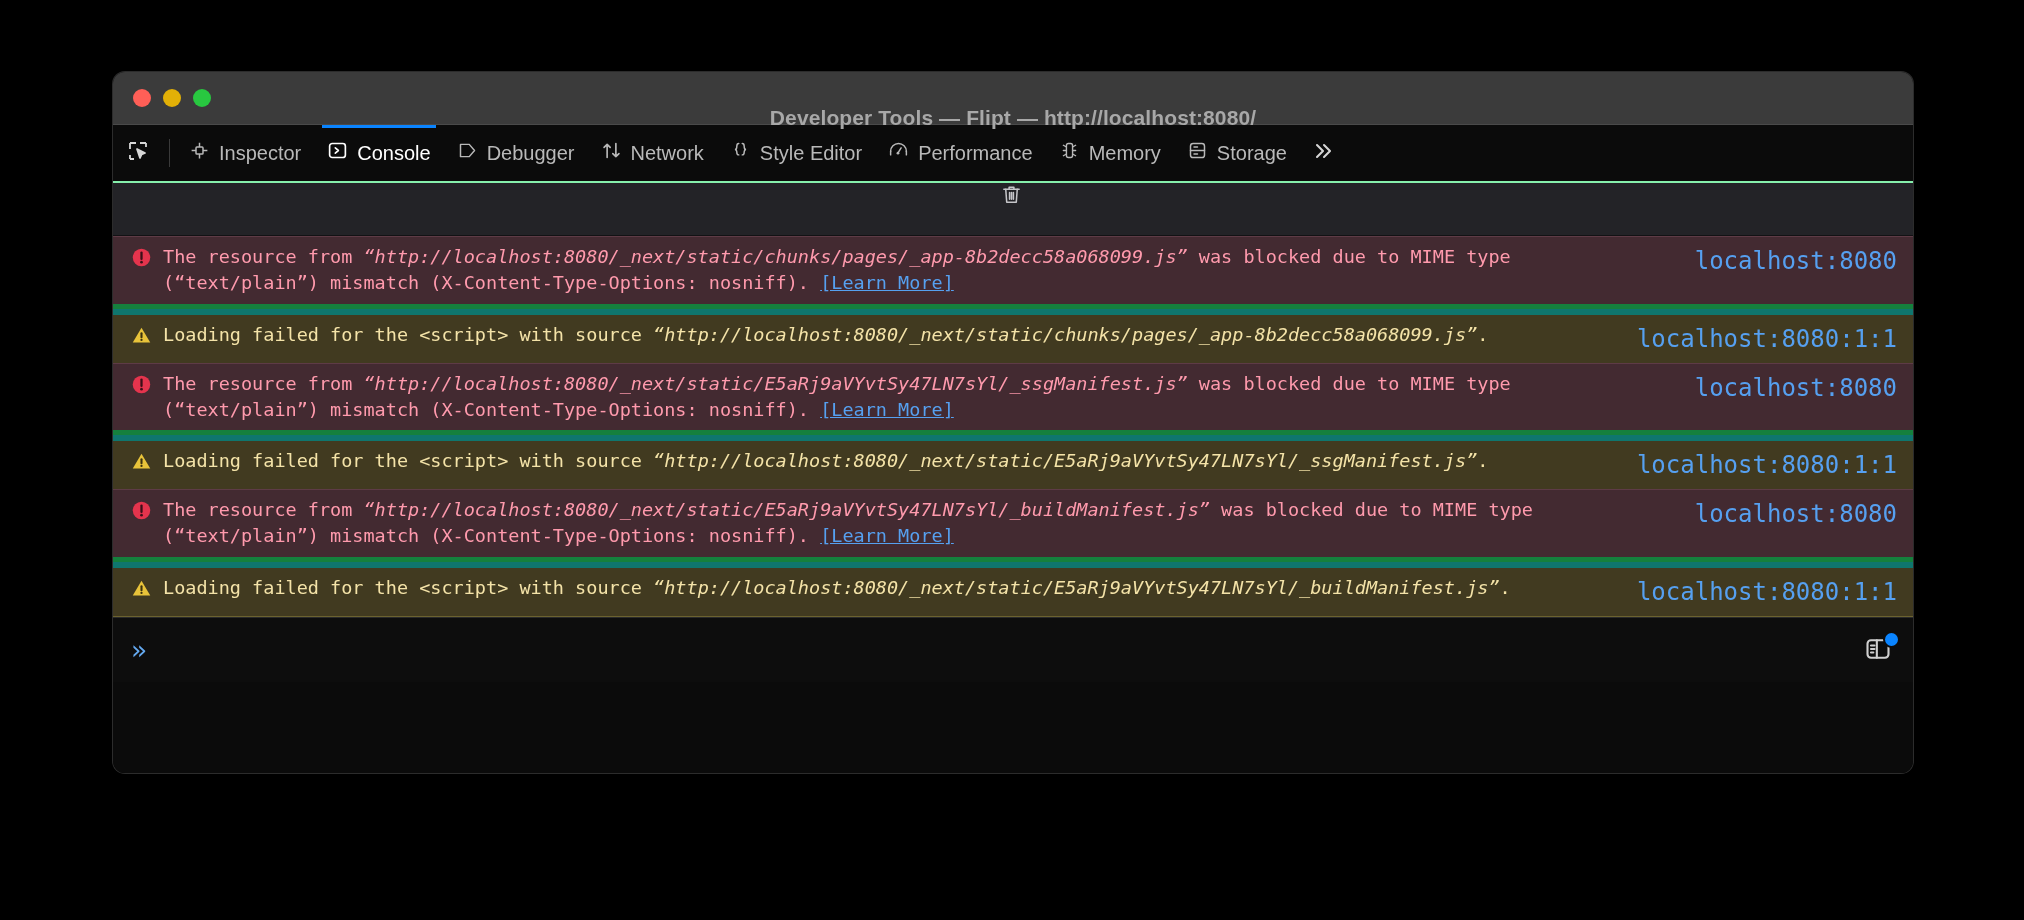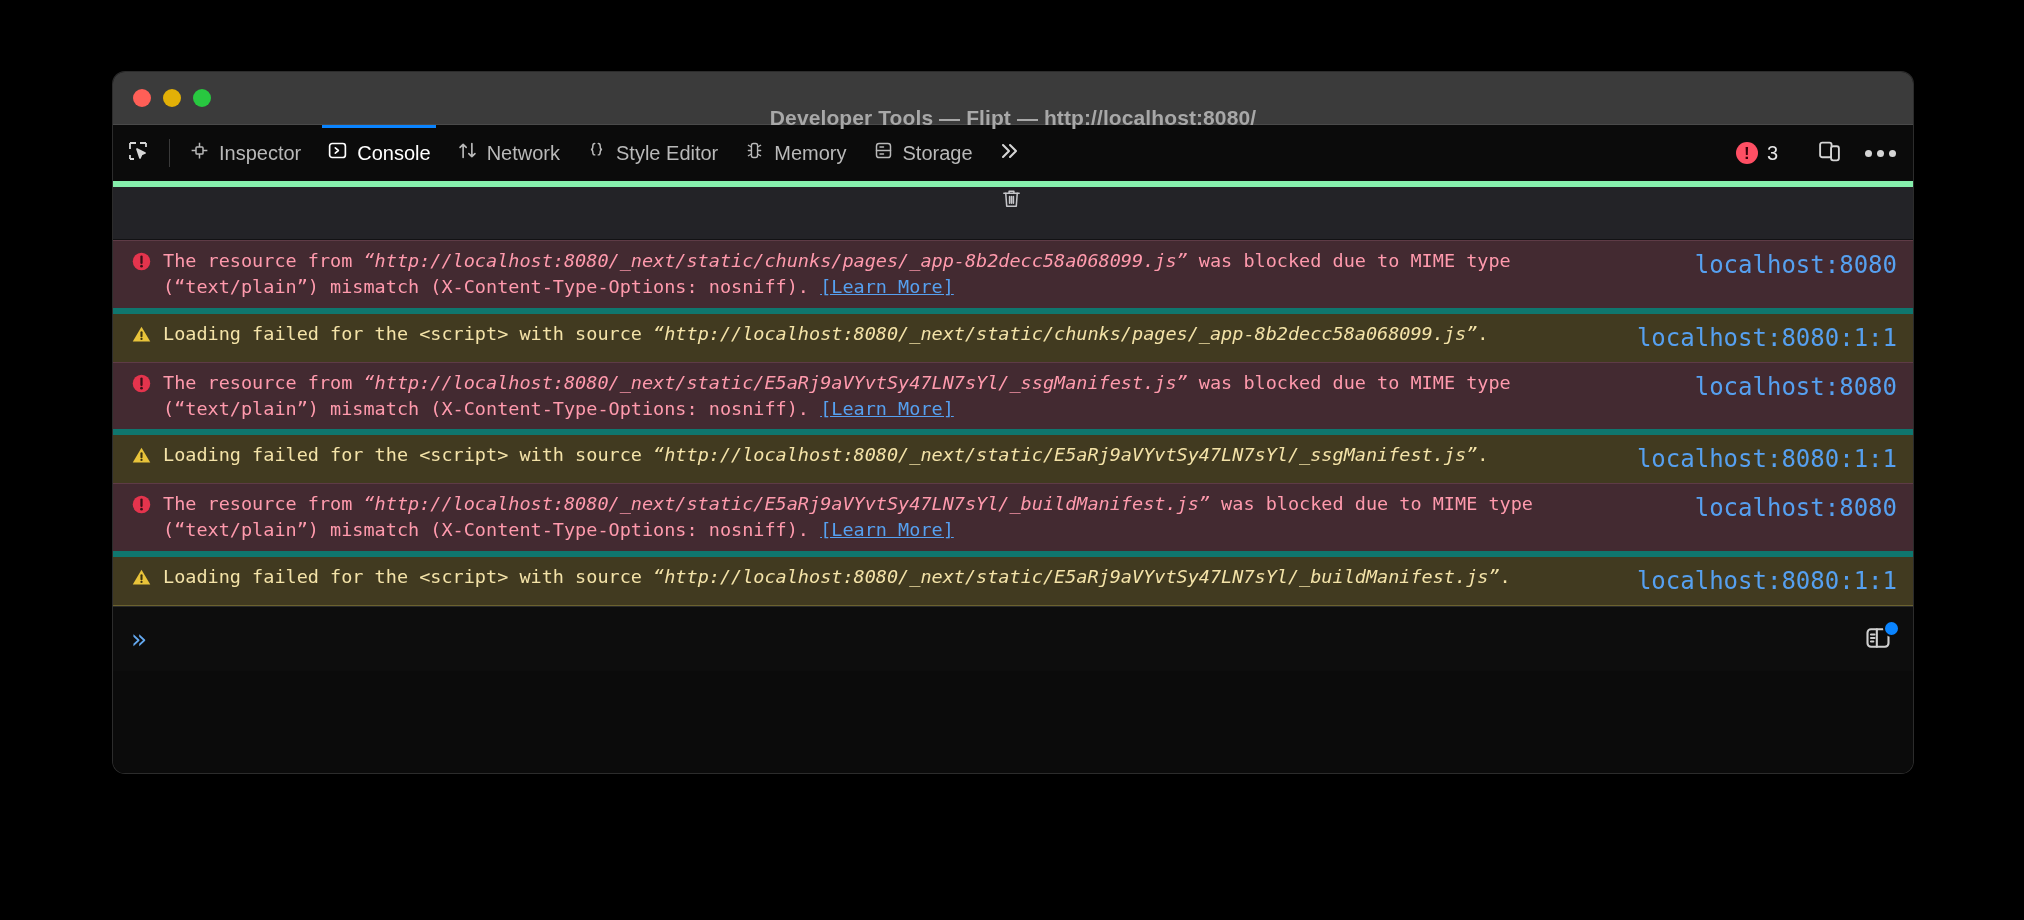--- a/index.html
+++ b/index.html
@@ -76,22 +76,23 @@
     margin-top: 40px;
   }
 
   
   .toolbar {
     height: 56px;
     min-height: 56px;
     background: #0b0b0b;
     display: flex;
     align-items: stretch;
-    border-bottom: 6px solid #86efac;
+    border-bottom: 2px solid #86efac;
     padding: 0 8px 0 0;
+    flex-direction: column;
   }
   .tool-left {
     display: flex;
     align-items: stretch;
     flex: 1;
     min-width: 0;
   }
   .picker-btn {
     display: flex;
     align-items: center;
@@ -265,21 +266,21 @@
     display: flex;
     align-items: flex-start;
     padding: 7px 16px 7px 14px;
     font-family: "DejaVu Sans Mono", "Liberation Mono", monospace;
     font-size: 18.5px;
     line-height: 1.42;
   }
   .msg.error {
     background: #432a31;
     border-top: 1px solid #5e3b46;
-    border-bottom: 1px solid #15803d;
+    border-bottom: 6px solid #15803d;
     color: #ff9aad;
   }
   .msg.warn {
     background: #413a20;
     border-top: 6px solid #0f766e;
     border-bottom: 1px solid #6b622f;
     color: #f4e3a8;
   }
   .msg + .msg { margin-top: -1px; }
   .msg-icon {
@@ -400,20 +401,28 @@
         <div class="tab active">
           <span>
             <svg width="21" height="21" viewBox="0 0 24 24" fill="none" stroke="currentColor" stroke-width="1.9">
               <rect x="3" y="4" width="18" height="16" rx="3"></rect>
               <path d="M9.5 9l3.5 3-3.5 3" stroke-linecap="round" stroke-linejoin="round"></path>
             </svg>
           </span>
           <span class="tlabel">Console</span>
         </div>
 
+        <div class="tab">
+          <span>
+            <svg width="21" height="21" viewBox="0 0 24 24" fill="none" stroke="currentColor" stroke-width="1.7">
+              <path d="M4 5h10l6 7-6 7H4z" stroke-linejoin="round"></path>
+            </svg>
+          </span>
+          <span class="tlabel">Debugger</span>
+        </div>
 
         <div class="tab">
           <span>
             <svg width="21" height="21" viewBox="0 0 24 24" fill="none" stroke="currentColor" stroke-width="1.9" stroke-linecap="round" stroke-linejoin="round">
               <path d="M7 20V5M7 5L3.5 8.5M7 5l3.5 3.5"></path>
               <path d="M17 4v15M17 19l3.5-3.5M17 19l-3.5-3.5"></path>
             </svg>
           </span>
           <span class="tlabel">Network</span>
         </div>
@@ -421,20 +430,31 @@
         <div class="tab">
           <span>
             <svg width="21" height="21" viewBox="0 0 24 24" fill="none" stroke="currentColor" stroke-width="1.7" stroke-linecap="round">
               <path d="M10 4c-2 0-2.2 1.2-2.2 3S7.4 11 5.6 11c1.8 0 2.2 1.2 2.2 3s.2 3 2.2 3"></path>
               <path d="M14 4c2 0 2.2 1.2 2.2 3s.4 4 2.2 4c-1.8 0-2.2 1.2-2.2 3s-.2 3-2.2 3"></path>
             </svg>
           </span>
           <span class="tlabel">Style Editor</span>
         </div>
 
+        <div class="tab">
+          <span>
+            <svg width="21" height="21" viewBox="0 0 24 24" fill="none" stroke="currentColor" stroke-width="1.7">
+              <path d="M3 13a9 9 0 0 1 18 0" stroke-linecap="round"></path>
+              <path d="M3 13v4M21 13v4" stroke-linecap="round"></path>
+              <path d="M15 9l-3.2 5.2" stroke-linecap="round"></path>
+              <circle cx="11.4" cy="15" r="1.6" fill="currentColor" stroke="none"></circle>
+            </svg>
+          </span>
+          <span class="tlabel">Performance</span>
+        </div>
 
         <div class="tab">
           <span>
             <svg width="21" height="21" viewBox="0 0 24 24" fill="none" stroke="currentColor" stroke-width="1.6" stroke-linecap="round">
               <rect x="8.5" y="4" width="7" height="16" rx="2.2"></rect>
               <path d="M8.5 8L5 6M8.5 12H5M8.5 16L5 18M15.5 8L19 6M15.5 12H19M15.5 16l3.5 2"></path>
             </svg>
           </span>
           <span class="tlabel">Memory</span>
         </div>

